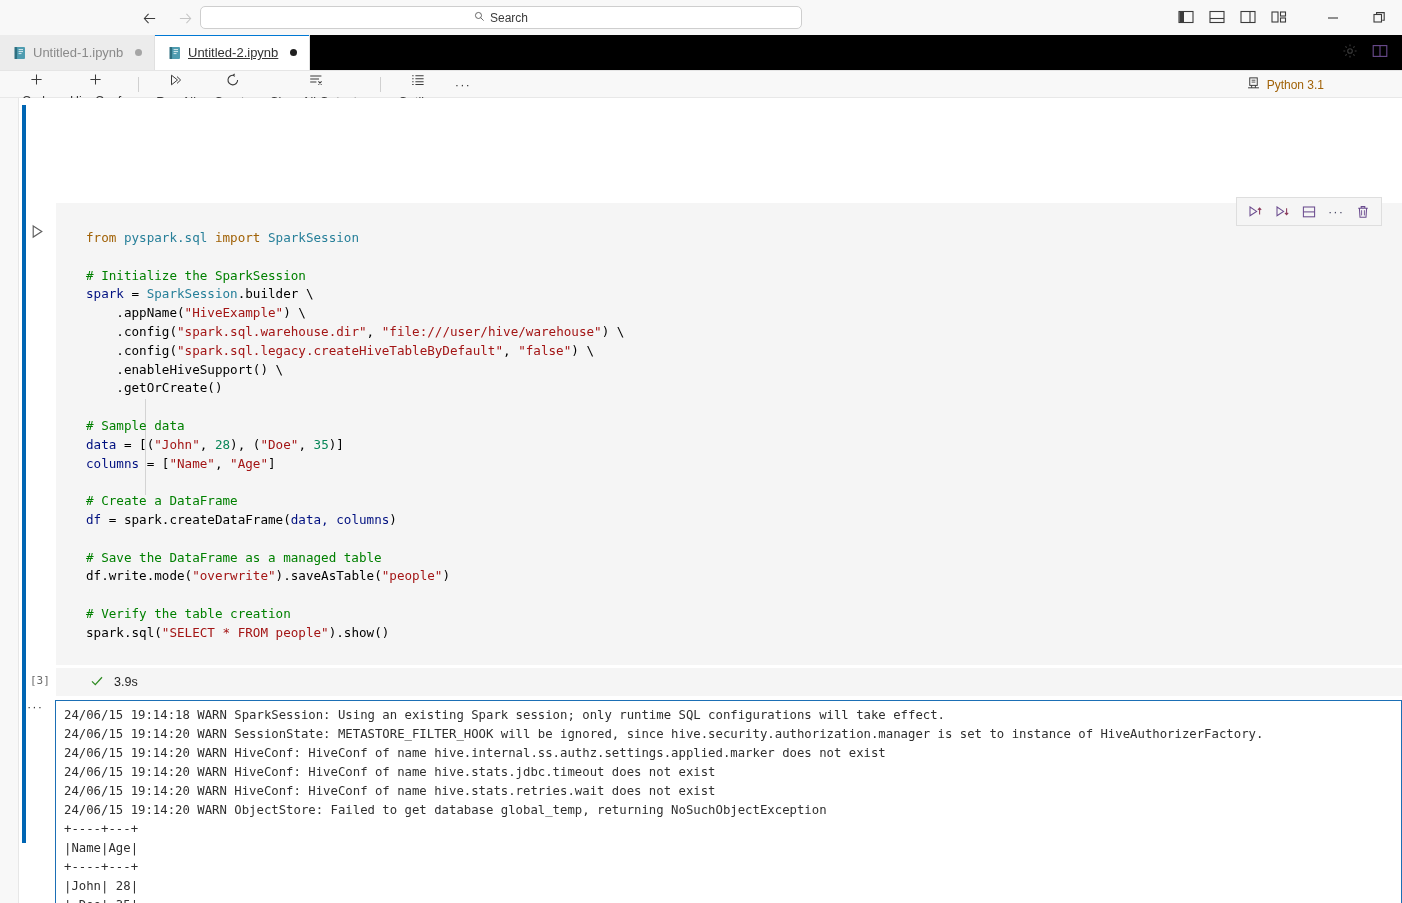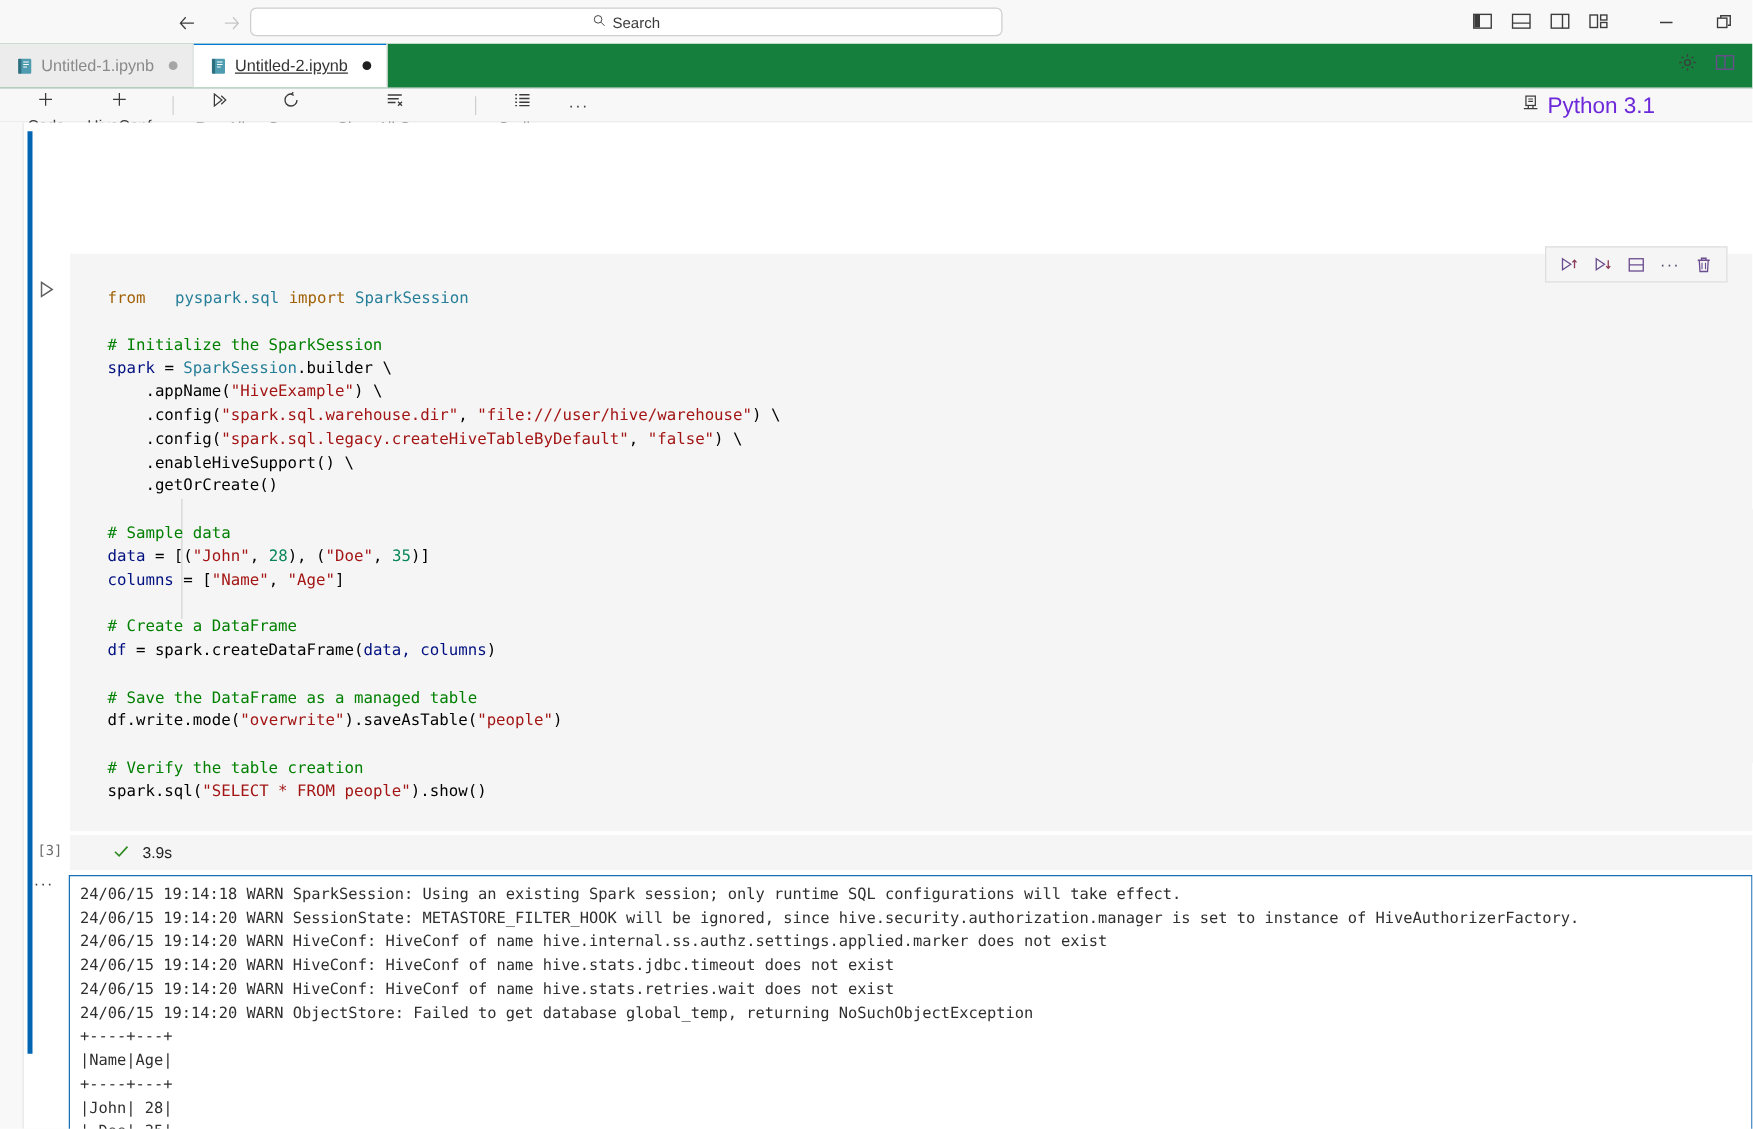--- a/index.html
+++ b/index.html
@@ -30,21 +30,21 @@
   }
   .search-box .mag { font-size: 11px; color: #3b3b3b; }
   .layout-icons { position: absolute; right: 113px; top: 7px; display: flex; gap: 11px; align-items: center; }
   .licon { width: 20px; height: 20px; display: flex; align-items: center; justify-content: center; }
   .win-controls { position: absolute; right: 0; top: 0; display: flex; height: 35px; }
   .win-btn { width: 46px; height: 35px; display: flex; align-items: center; justify-content: center; color: #3b3b3b; }
 
   
   .tabbar {
     position: absolute; left: 0; top: 35px; width: 1402px; height: 36px;
-    background: #15803d; border-bottom: 1px solid #e5e5e5;
+    background: #000000; border-bottom: 1px solid #e5e5e5;
     display: flex; align-items: stretch;
   }
   .tab {
     display: flex; align-items: center; gap: 7px; padding: 0 12px 0 14px;
     font-size: 13px; color: #8a8a8a; background: #ececec; position: relative;
     border-right: 1px solid #e0e0e0; min-width: 155px;
   }
   .tab.active { background: #ffffff; color: #333333; text-decoration: underline; }
   .tab.active::before {
     content: ""; position: absolute; left: 0; right: 0; top: 0; height: 1px; background: #0078d4;
@@ -62,21 +62,21 @@
   }
   .tbtn {
     display: flex; align-items: center; gap: 5px; height: 22px; padding: 0 9px;
     font-size: 12.5px; color: #3b3b3b; border-radius: 3px; white-space: nowrap; flex-direction: column;
   }
   .tbtn:first-child { padding-left: 4px; }
   .tsep { width: 1px; height: 15px; background: #d0d0d0; margin: 0 8px; }
   .tdots { padding: 0 8px; color: #3b3b3b; font-size: 13px; letter-spacing: 1px; }
   .kernel {
     position: absolute; right: 0px; top: 71px; height: 27px; display: flex;
-    align-items: center; gap: 6px; font-size: 18px; color: #6d28d9; padding-right: 2px;
+    align-items: center; gap: 6px; font-size: 12px; color: #a16207; padding-right: 2px;
   }
 
   
   .nbbody { position: absolute; left: 0; top: 98px; width: 1402px; height: 805px; background: #ffffff; }
   .leftrail { position: absolute; left: 0; top: 0; width: 19px; height: 805px; background: #f8f8f8; border-right: 1px solid #e7e7e7; }
 
   
   .focusbar { position: absolute; left: 22px; top: 7px; width: 4px; height: 738px; background: #0065b3; }
 
   .runbtn {
@@ -129,21 +129,21 @@
   }
   .outputtext {
     padding: 5px 0 0 8px;
     font-family: "DejaVu Sans Mono", "Liberation Mono", monospace;
     font-size: 12.3px; line-height: 19px; color: #2f2f2f; white-space: pre;
     overflow: hidden;
   }
 
   
   .kw  { color: #a16207; }
-  .mod { color: #267f99; margin-left: 16px; }
+  .mod { color: #267f99; }
   .cls { color: #267f99; }
   .cmt { color: #008000; }
   .str { color: #a31515; }
   .num { color: #098658; }
   .var { color: #001080; }
   .op  { color: #000000; }
   .link { color: #a31515; }
 </style>
 </head>
 <body>

